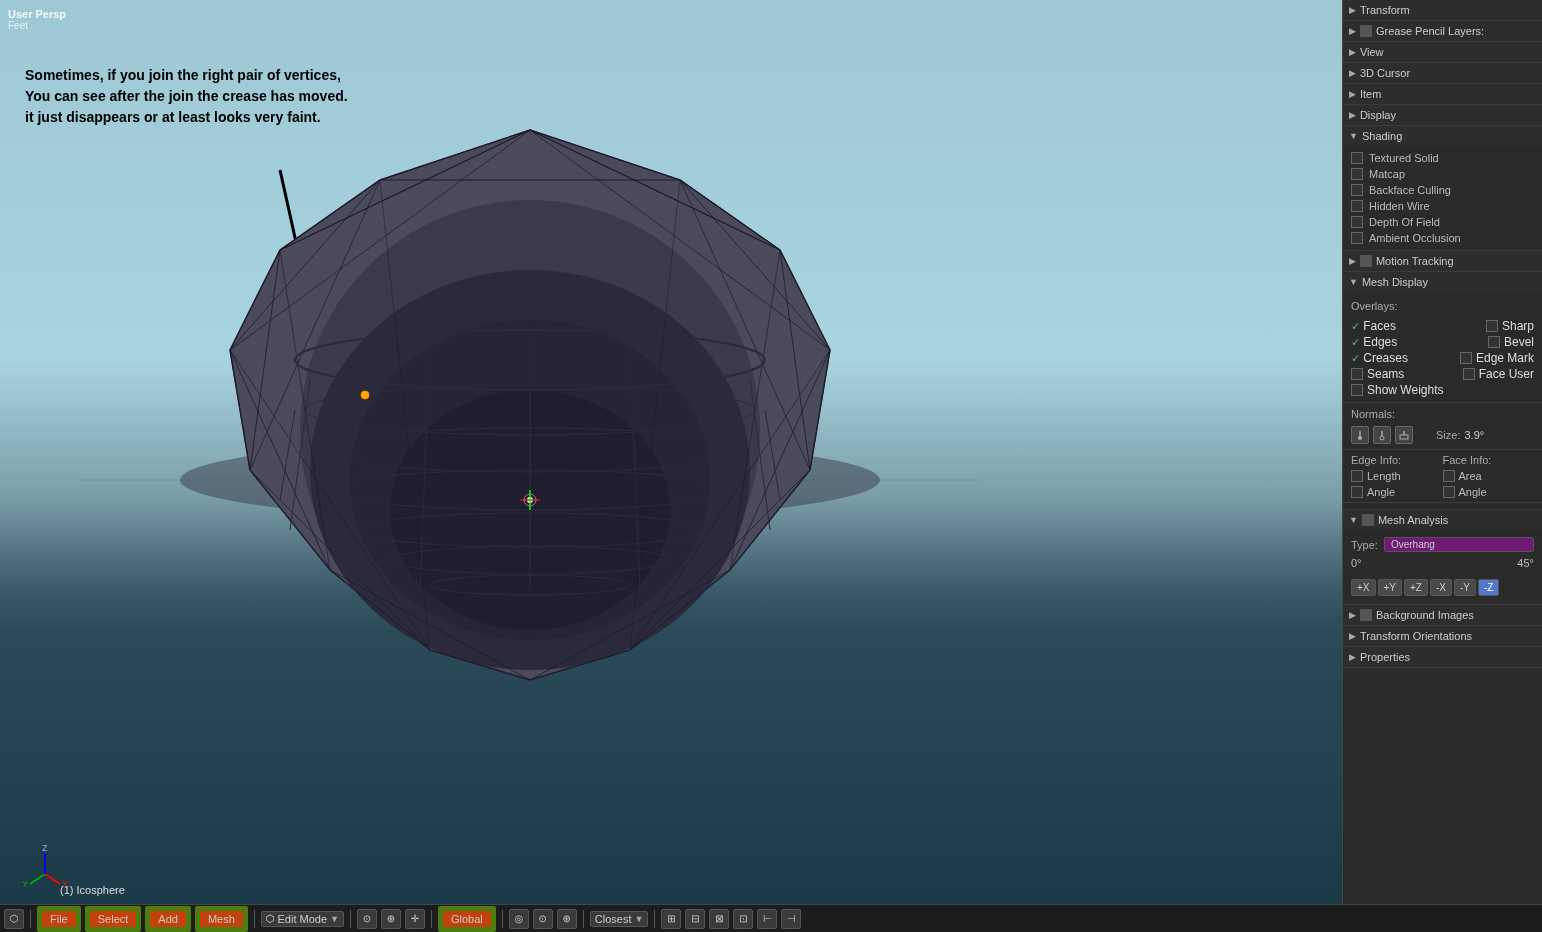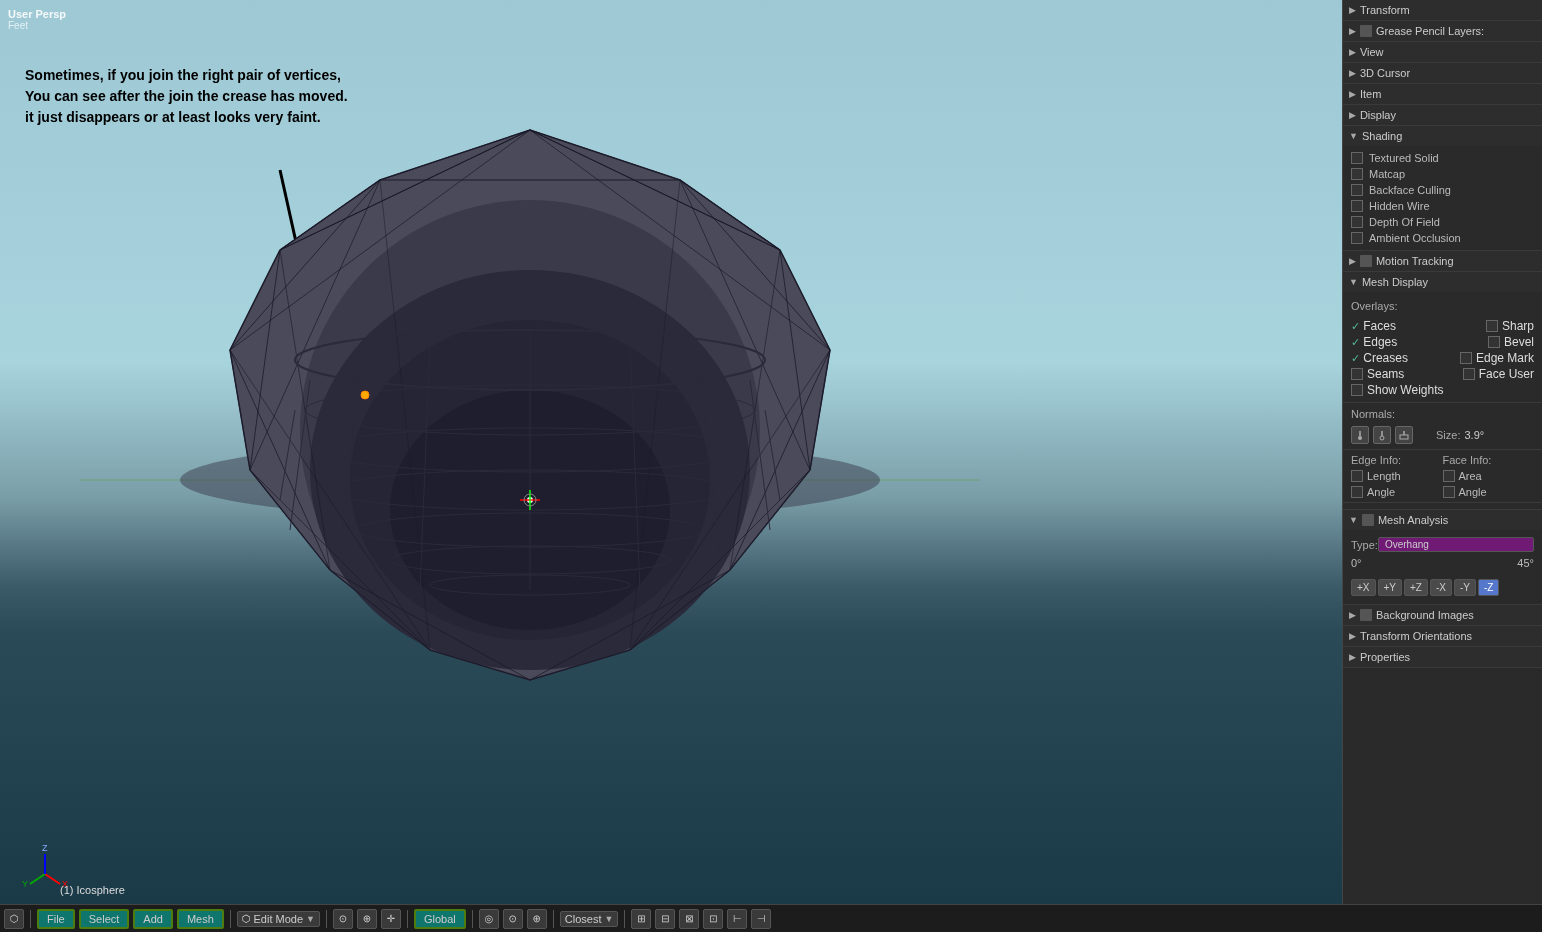--- a/index.html
+++ b/index.html
@@ -43,21 +43,21 @@
     .overlays-label { padding: 4px 8px; font-size: 11px; color: #aaa; }
 
     
     .normals-row { display: flex; align-items: center; padding: 3px 8px; font-size: 11px; gap: 4px; }
     .normal-btn { width: 18px; height: 18px; background: #444; border: 1px solid #666; border-radius: 2px; display: flex; align-items: center; justify-content: center; cursor: pointer; font-size: 9px; }
     .size-label { color: #aaa; margin-left: 19px; }
     .size-val { color: #ccc; }
 
     
     .statusbar { height: 28px; background: #1c1c1c; border-top: 1px solid #444; display: flex; align-items: center; padding: 0 4px; gap: 4px; flex-shrink: 0; }
-    .statusbar-btn { background: #0f766e; border: 2px solid #4d7c0f; color: #ccc; padding: 2px 8px; font-size: 11px; border-radius: 2px; cursor: pointer; white-space: nowrap; }
+    .statusbar-btn { background: #c2410c; border: 5px solid #4d7c0f; color: #ccc; padding: 2px 8px; font-size: 11px; border-radius: 2px; cursor: pointer; white-space: nowrap; }
     .statusbar-separator { width: 1px; height: 18px; background: #555; margin: 0 2px; }
     .statusbar-icon { width: 20px; height: 20px; background: #3a3a3a; border: 1px solid #555; border-radius: 2px; display: flex; align-items: center; justify-content: center; cursor: pointer; font-size: 10px; color: #ccc; }
 
     .section-divider { height: 1px; background: #3a3a3a; margin: 2px 0; }
 
     .sidebar::-webkit-scrollbar { width: 6px; }
     .sidebar::-webkit-scrollbar-track { background: #222; }
     .sidebar::-webkit-scrollbar-thumb { background: #555; border-radius: 3px; }
   </style>
 </head>
@@ -402,21 +402,21 @@
       </div>
     </div>
 
     <div class="sidebar-section">
       <div class="sidebar-header">
         <span class="arrow">▼</span>
         <span class="color-square"></span>
         <span>Mesh Analysis</span>
       </div>
       <div class="sidebar-content">
-        <div style="display:flex; align-items:center; padding:3px 8px; gap:0;">
+        <div style="display:flex; align-items:center; padding:3px 8px; gap:6px;">
           <span style="font-size:11px; color:#aaa;">Type:</span>
           <div style="background:#701a75; border:1px solid #555; color:#ccc; padding:1px 6px; font-size:10px; border-radius:2px; flex:1;">Overhang</div>
         </div>
         <div style="display:flex; align-items:center; justify-content:space-between; padding:2px 8px 6px 8px;">
           <span style="font-size:11px; color:#bbb;">0°</span>
           <span style="font-size:11px; color:#bbb;">45°</span>
         </div>
 
         <div style="display:flex; gap:2px; padding:4px 8px; flex-wrap:wrap;">
           <button style="padding:2px 5px; font-size:10px; border-radius:2px; cursor:pointer; border:1px solid #555; background:#4a4a4a; color:#ccc;">+X</button>

